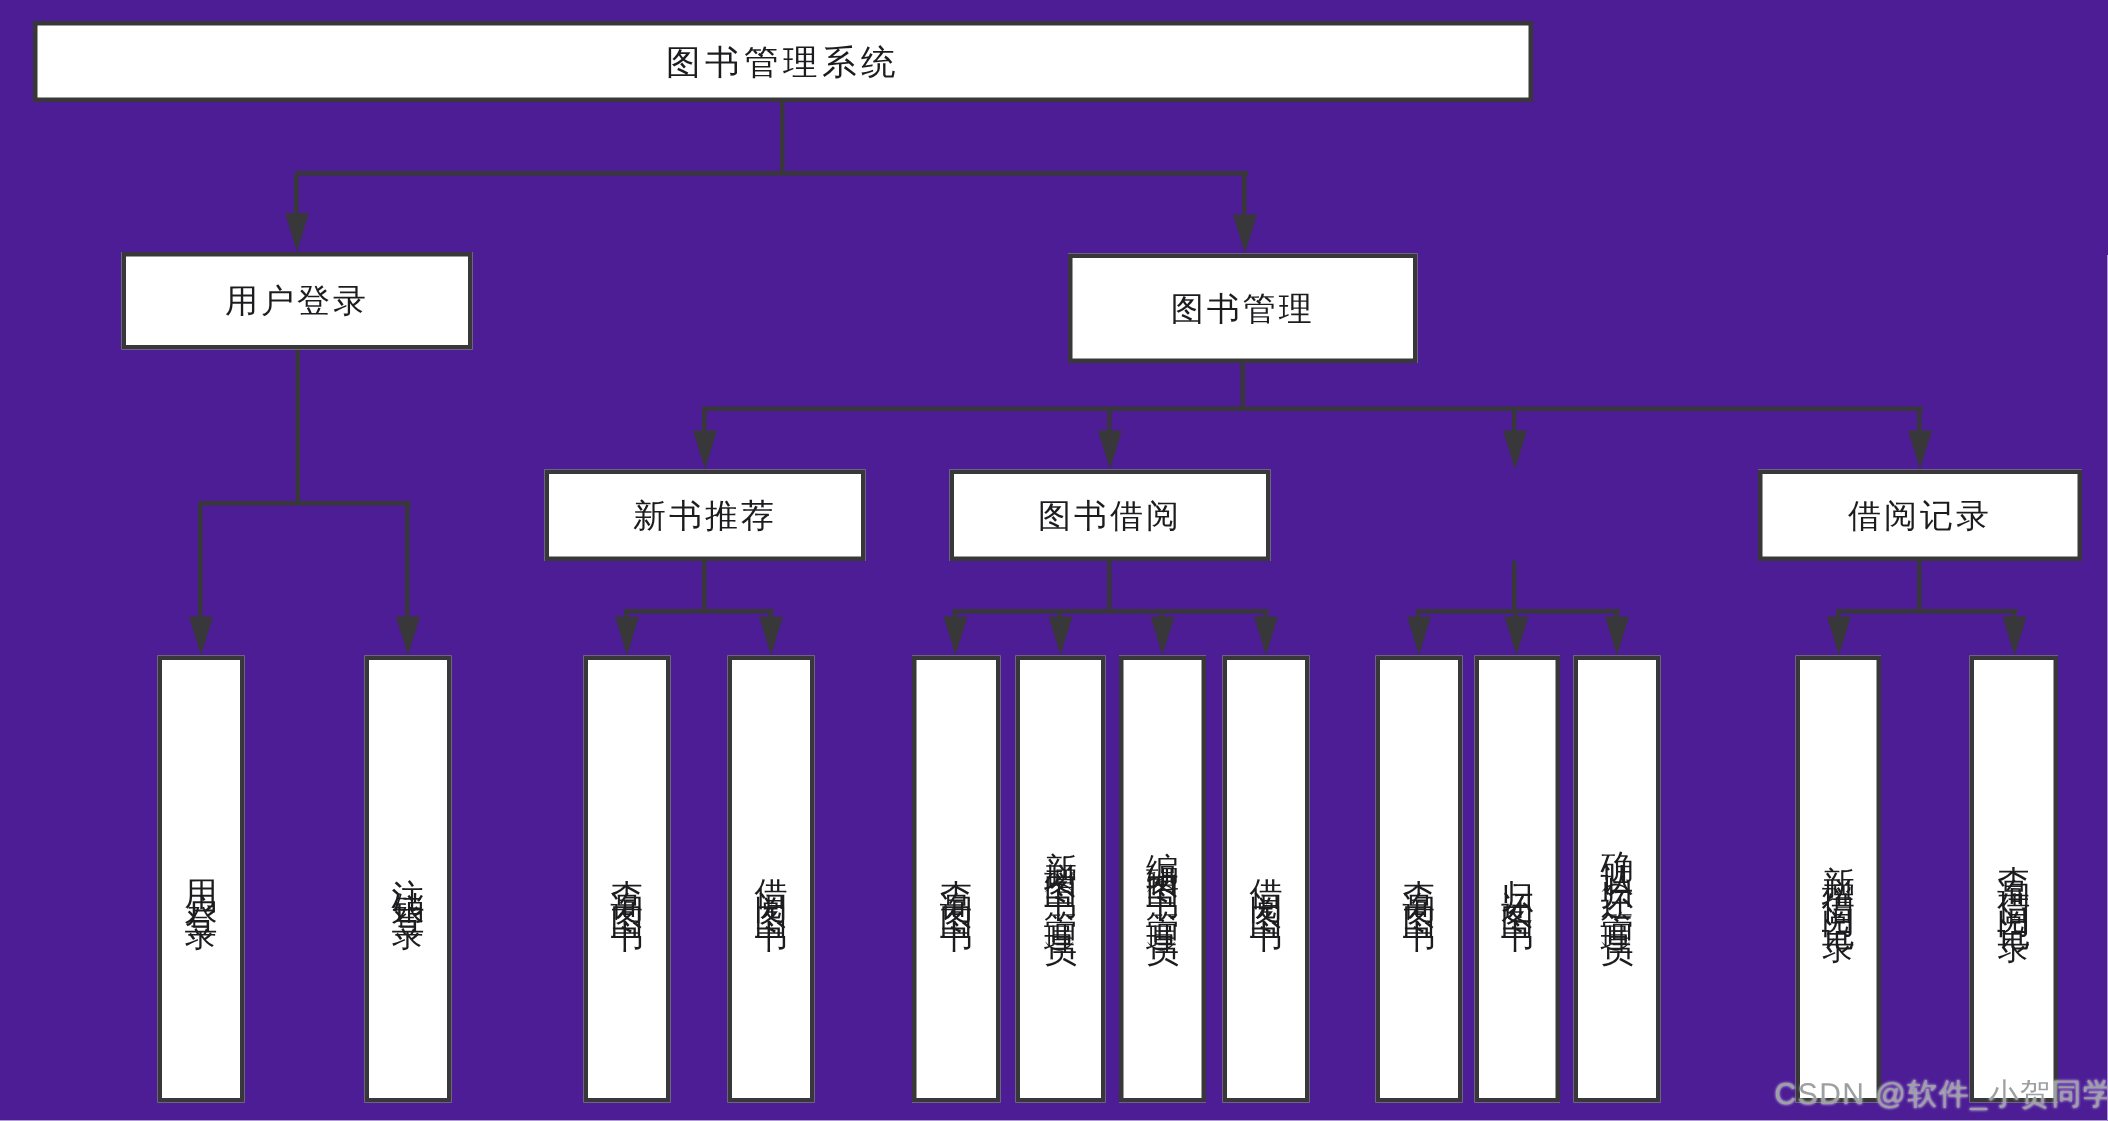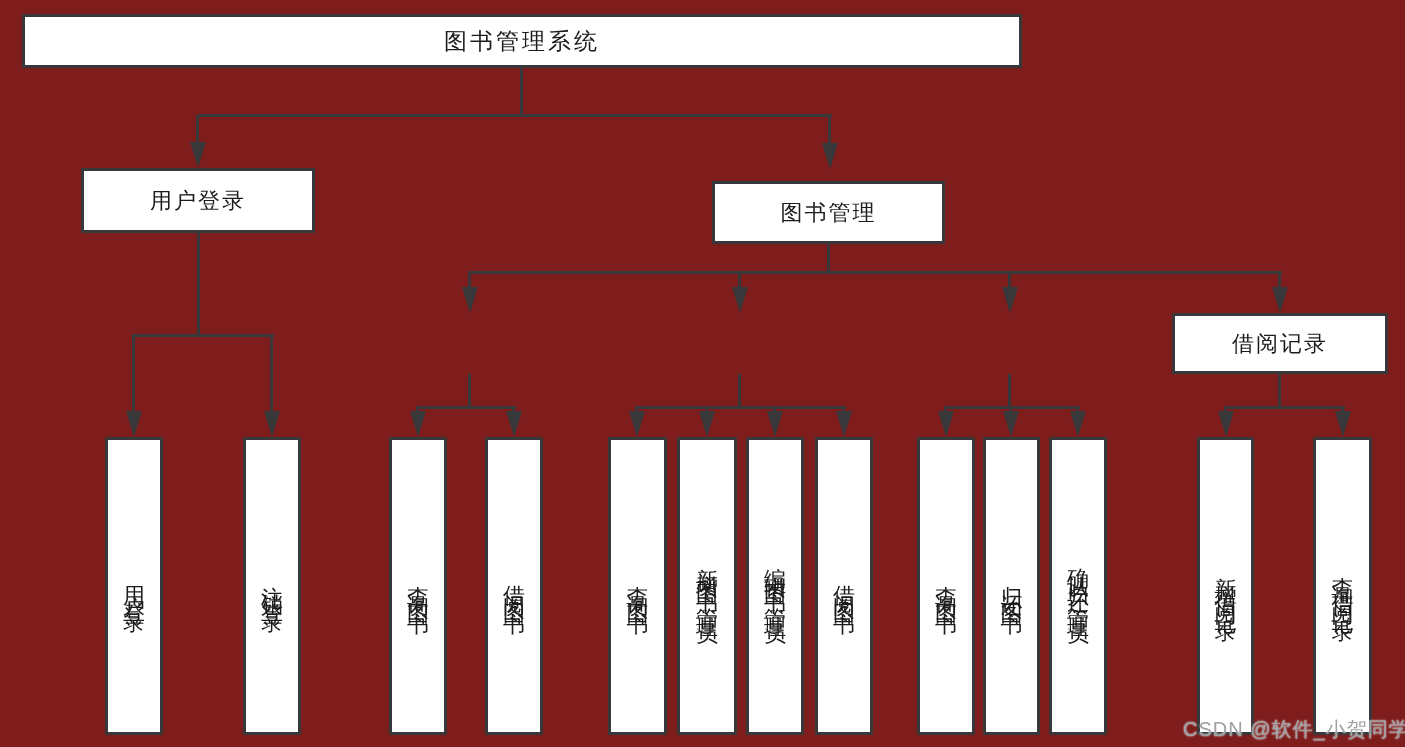--- a/index.html
+++ b/index.html
@@ -5,21 +5,21 @@
   :root{
     --line:#38383a;
     --text:#1c1c1e;
     --wm:#9da0a3;
   }
   *{ box-sizing:border-box; }
   html,body{ margin:0; padding:0; background:#ffffff; }
   body{ font-family:"Liberation Sans", sans-serif; }
   .canvas{
     position:relative; width:1405px; height:747px;
-    background:#7f1d1d; overflow:hidden;
+    background:#4c1d95; overflow:hidden;
   }
   .node{
     position:absolute; border:3px solid var(--line); background:#ffffff;
     display:flex; align-items:center; justify-content:center;
     color:var(--text); z-index:3;
   }
   .h-label{ font-size:22px; letter-spacing:2px; white-space:nowrap; }
   .root-label{ font-size:23px; letter-spacing:3px; white-space:nowrap; }
   .vnode .v-label{
     writing-mode:vertical-rl; text-orientation:mixed;
@@ -101,24 +101,30 @@
   <div class="tri" style="left:1218px;top:411px"></div>
   <div class="tri" style="left:1335px;top:411px"></div>
 
   <div class="node" style="left:22px;top:14px;width:1000px;height:54px">
     <span class="root-label">图书管理系统</span>
   </div>
 
   <div class="node" style="left:81px;top:168px;width:234px;height:65px">
     <span class="h-label">用户登录</span>
   </div>
-  <div class="node" style="left:712px;top:181px;width:233px;height:63px">
+  <div class="node" style="left:712px;top:169px;width:233px;height:73px">
     <span class="h-label">图书管理</span>
   </div>
 
+  <div class="node" style="left:363px;top:313px;width:214px;height:61px">
+    <span class="h-label">新书推荐</span>
+  </div>
+  <div class="node" style="left:633px;top:313px;width:214px;height:61px">
+    <span class="h-label">图书借阅</span>
+  </div>
   <div class="node" style="left:1172px;top:313px;width:216px;height:61px">
     <span class="h-label">借阅记录</span>
   </div>
 
   <div class="node vnode" style="left:105px;top:437px;width:58px;height:298px">
     <span class="v-label">用户登录</span>
   </div>
   <div class="node vnode" style="left:243px;top:437px;width:58px;height:298px">
     <span class="v-label">注销登录</span>
   </div>

